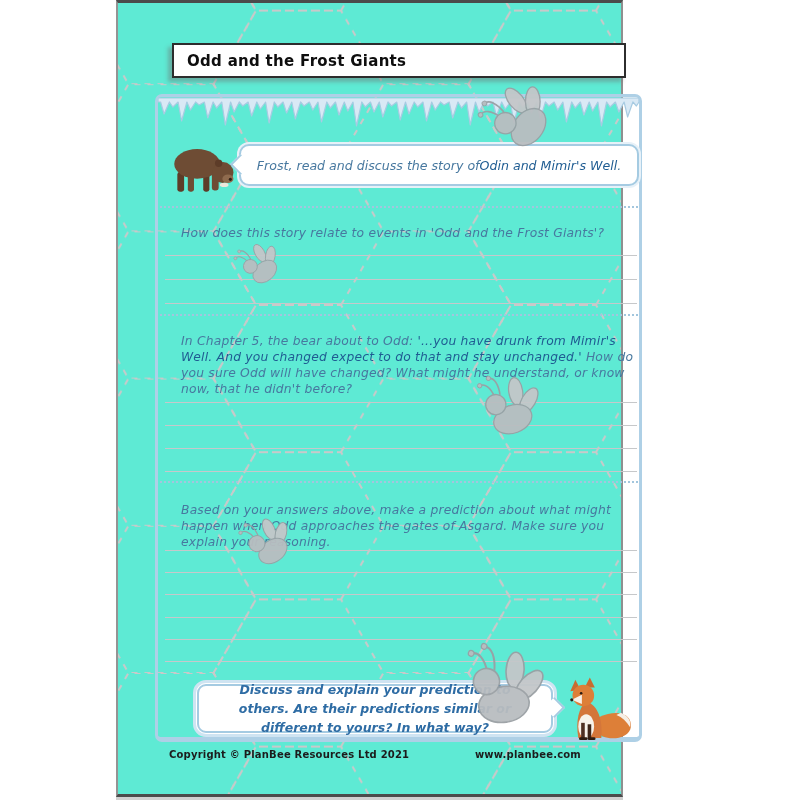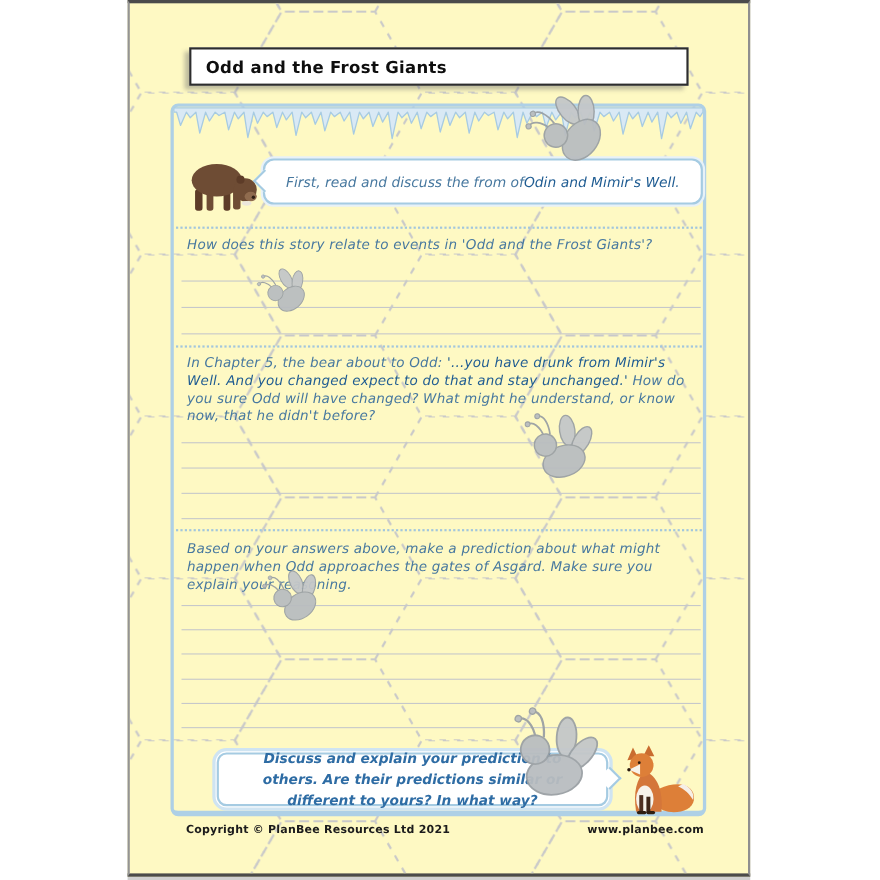--- a/index.html
+++ b/index.html
@@ -1,37 +1,37 @@
 <!DOCTYPE html>
 <html><head>
 <meta charset="utf-8">
 <style>
   html,body{margin:0;padding:0;}
   body{width:800px;height:800px;position:relative;background:#ffffff;
        font-family:"DejaVu Sans","Liberation Sans",sans-serif;overflow:hidden;}
 
-  .page{position:absolute;left:116px;top:0;width:566px;height:797px;background:#fef9c3;
+  .page{position:absolute;left:116px;top:0;width:507px;height:797px;background:#5eead4;
         box-sizing:border-box;border-top:3px solid #4b4b4b;border-bottom:3px solid #4b4b4b;
         border-left:2px solid #949494;border-right:2px solid #8f8f8f;
         box-shadow:0 4px 0 rgba(120,120,120,.35);}
 
   .hex-bg{position:absolute;inset:0;width:100%;height:100%;z-index:0;}
 
   .header-box{position:absolute;left:54px;top:40px;width:454px;height:35px;background:#fff;
         border:2px solid #2d2d2d;box-sizing:border-box;display:flex;align-items:center;
         justify-content:space-between;padding:0 13px;z-index:5;
         box-shadow:-4px 4px 4px rgba(110,110,110,.45);}
   .header-box span{font-weight:bold;font-size:15px;color:#0e0e0e;letter-spacing:.3px;}
 
   .content-box{position:absolute;left:37px;top:91px;width:487px;height:648px;background:transparent;
         border:3px solid #aed0e6;border-bottom-width:5px;border-radius:7px;box-sizing:border-box;z-index:1;}
   .icicles{position:absolute;left:0;top:0;width:100%;height:34px;display:block;}
 
   .hand{font-style:italic;color:#47789f;}
-  .question{position:absolute;font-size:12.3px;line-height:16px;letter-spacing:.2px;z-index:2;margin:1px;}
+  .question{position:absolute;font-size:12.3px;line-height:16px;letter-spacing:.2px;z-index:2;margin:12px;}
   .quote{color:#1f5c92;font-weight:normal;}
 
   .sep{position:absolute;left:42px;width:478px;height:0;border-top:2px dotted #a2c6dd;z-index:2;}
 
   .answer{position:absolute;left:47px;width:472px;display:flex;flex-direction:column;
         justify-content:space-between;z-index:2;}
   .write-line{height:1px;background:#c6c8ca;}
 
   .bubble{position:absolute;background:#fff;border:2px solid #a5cbe2;border-radius:10px;
         box-shadow:0 0 0 2px #e7f1f8;display:flex;align-items:center;justify-content:center;z-index:3;}
@@ -103,21 +103,21 @@
     <ellipse cx="52" cy="41" rx="37" ry="24" fill="#6e4c34"></ellipse>
     <circle cx="94" cy="55" r="17" fill="#6e4c34"></circle>
     <circle cx="87" cy="40" r="6" fill="#5d3c28"></circle>
     <ellipse cx="102" cy="65" rx="9" ry="7" fill="#8f6b4e"></ellipse>
     <circle cx="106" cy="66" r="2.5" fill="#2f1f14"></circle>
     <ellipse cx="96" cy="75" rx="7" ry="3.5" fill="#ece7dc"></ellipse>
   </svg>
 
   <div class="bubble intro-bubble hand">
     <span class="pointer-left"></span>
-    <span>First, read and discuss the from of </span>
+    <span>Frost, read and discuss the story of </span>
       <span class="quote">Odin and Mimir's Well</span>
       <span>.</span>
   </div>
 
   <div class="sep" style="top:203px"></div>
 
   <p class="question hand" style="left:51px;top:210px;width:455px">How does this story relate to events in 'Odd and the Frost Giants'?</p>
   <div class="answer" style="top:252px;height:49px">
       <div class="write-line"></div>
       <div class="write-line"></div>

